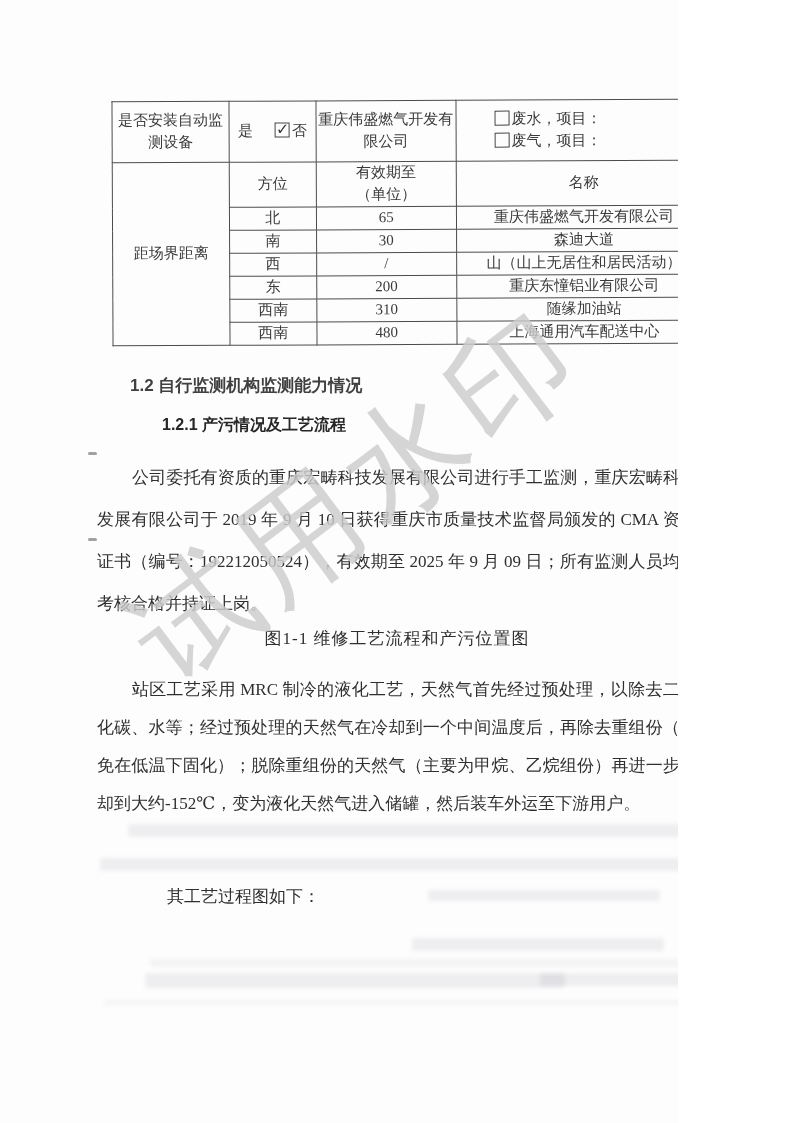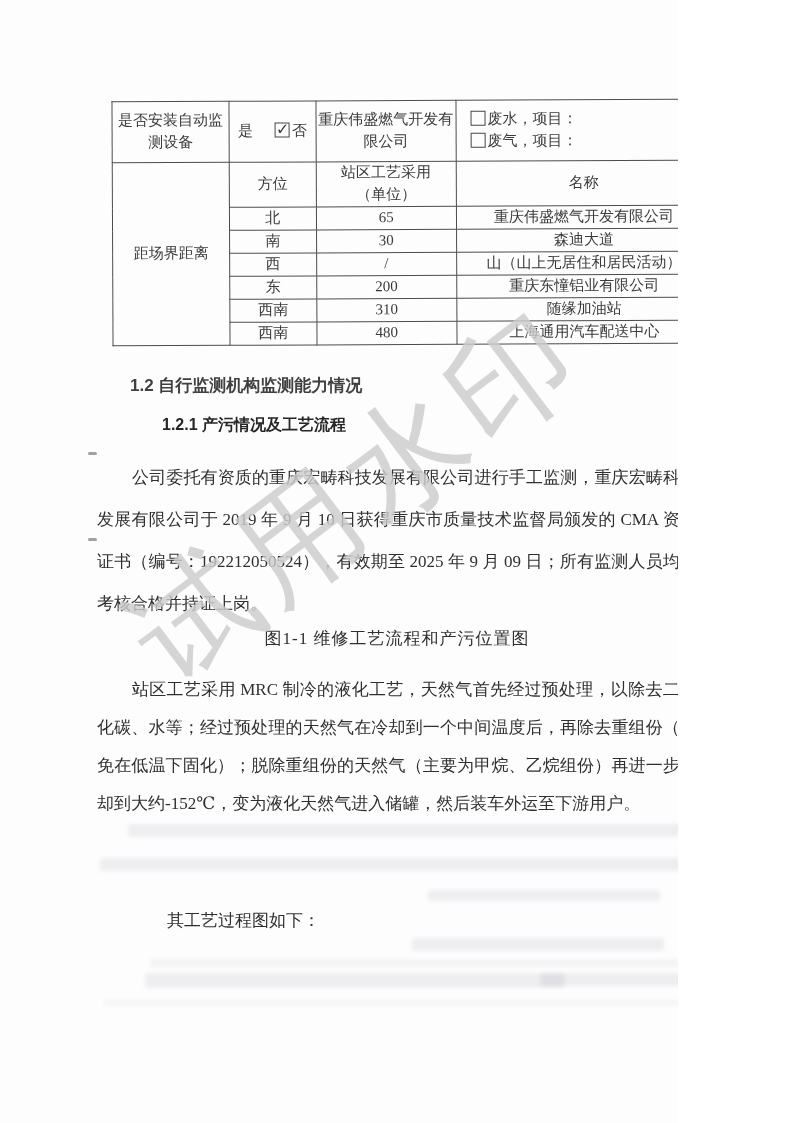--- a/index.html
+++ b/index.html
@@ -42,21 +42,21 @@
     border:1.5px solid #464646;
     vertical-align:-2px;
     position:relative;
     margin-right:2px;
   }
   .cbx .mark{
     position:absolute;left:0px;top:-6px;
     font-size:16px;font-weight:bold;color:#3a3a3a;
     font-family:"DejaVu Sans",sans-serif;
   }
-  .cb-line{display:block;text-align:left;padding-left:12px;}
+  .cb-line{display:block;text-align:left;padding-left:36px;}
   .yesno .gap{display:inline-block;width:22px;}
 
   
   .h-main{
     font-family:Liberation Sans, sans-serif;
     font-weight:bold;font-size:17px;color:#404040;
     margin:29px 0 0 33px;height:26px;
   }
   .h-sub{
     font-family:"Liberation Sans","DejaVu Sans",sans-serif;
@@ -74,21 +74,21 @@
   .para1{margin-top:16px;line-height:42px;height:170px;}
   .h13{margin-top:6px;}
   .caption{
     width:600px;text-align:center;
     font-size:17px;color:#2f2f2f;
     margin-top:0;height:28px;letter-spacing:1px;
   }
   .para2{margin-top:16px;line-height:38px;height:154px;}
   .para3{
     width:600px;font-size:17px;color:#2f2f2f;
-    text-indent:70px;margin-top:84px;height:26px;
+    text-indent:70px;margin-top:60px;height:26px;
   }
 
   
   .watermark{
     position:absolute;
     left:196px;top:556px;
     transform:rotate(-37deg);
     transform-origin:left bottom;
     font-size:122px;
     letter-spacing:10px;
@@ -158,21 +158,21 @@
         <td>重庆伟盛燃气开发有限公司</td>
         <td>
           <span class="cb-line"><span class="cbx"></span><span>废水，项目：</span></span>
           <span class="cb-line"><span class="cbx"></span><span>废气，项目：</span></span>
         </td>
       </tr>
       <tr class="sub">
         <td rowspan="7">距场界距离</td>
         <td>方位</td>
         <td>
-          <span>站区工艺采用</span><br>
+          <span>有效期至</span><br>
           <span>（单位）</span>
         </td>
         <td>名称</td>
       </tr>
       <tr class="body">
         <td>北</td>
         <td>65</td>
         <td>重庆伟盛燃气开发有限公司</td>
       </tr>
       <tr class="body">

